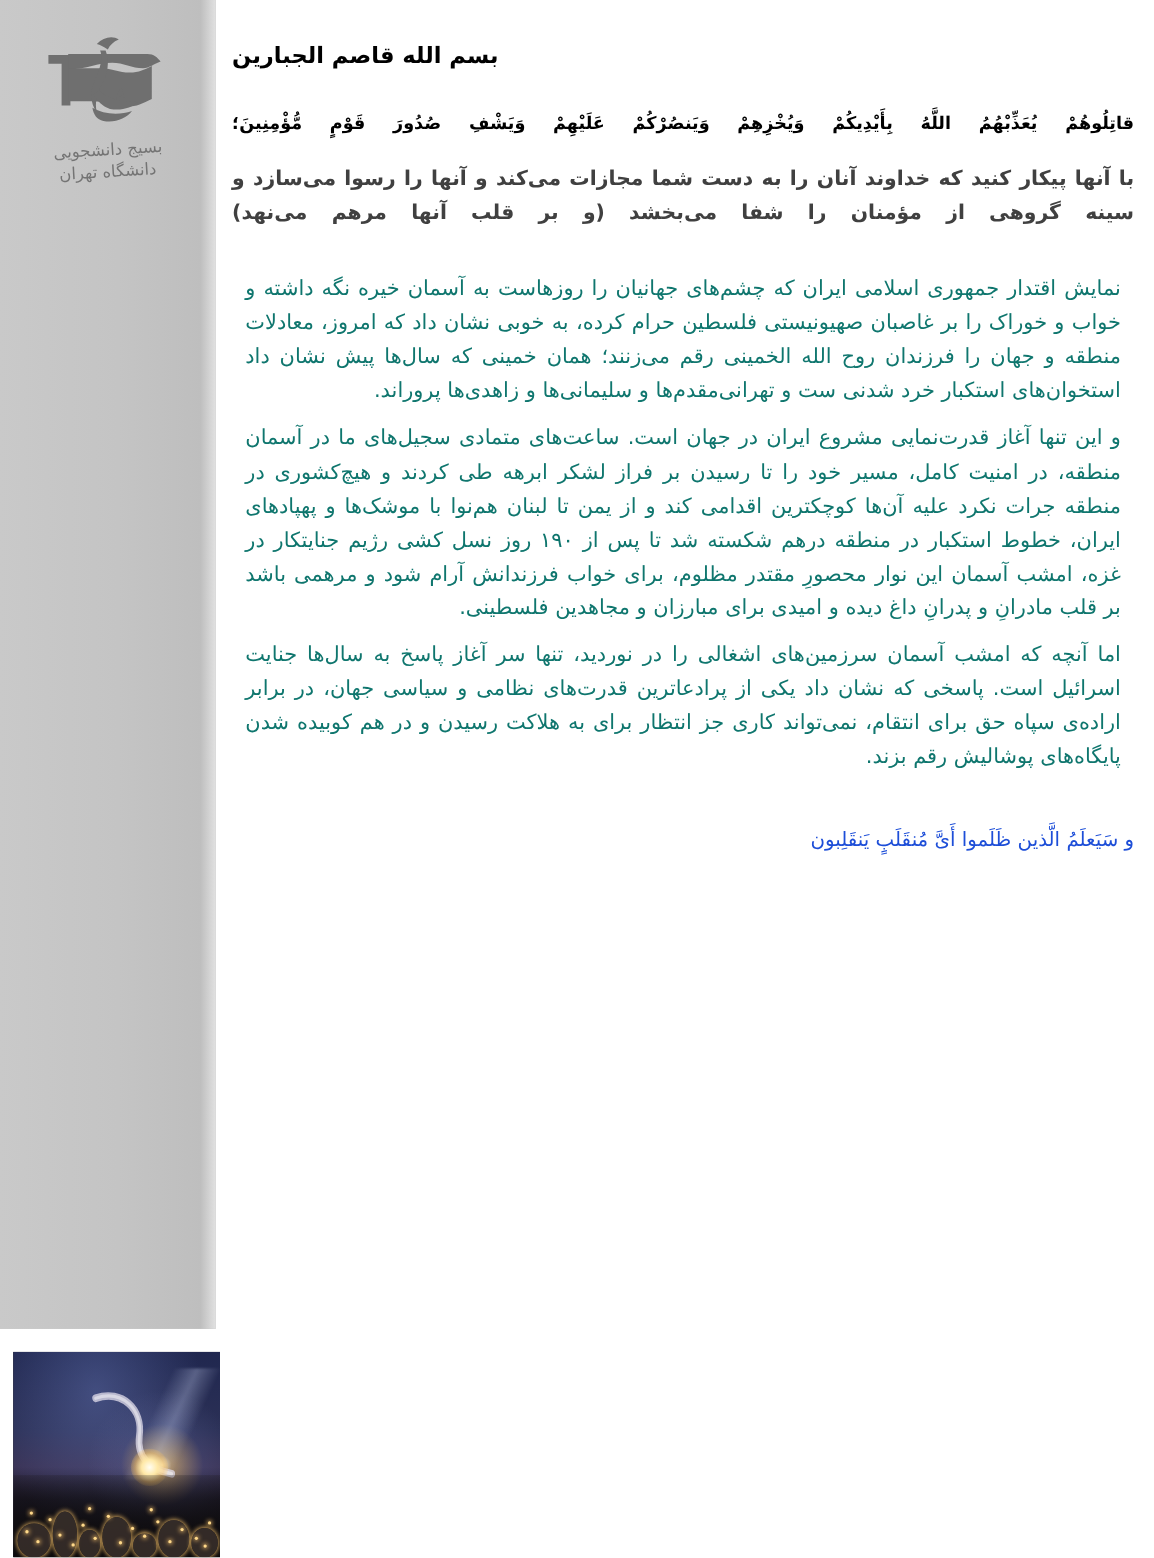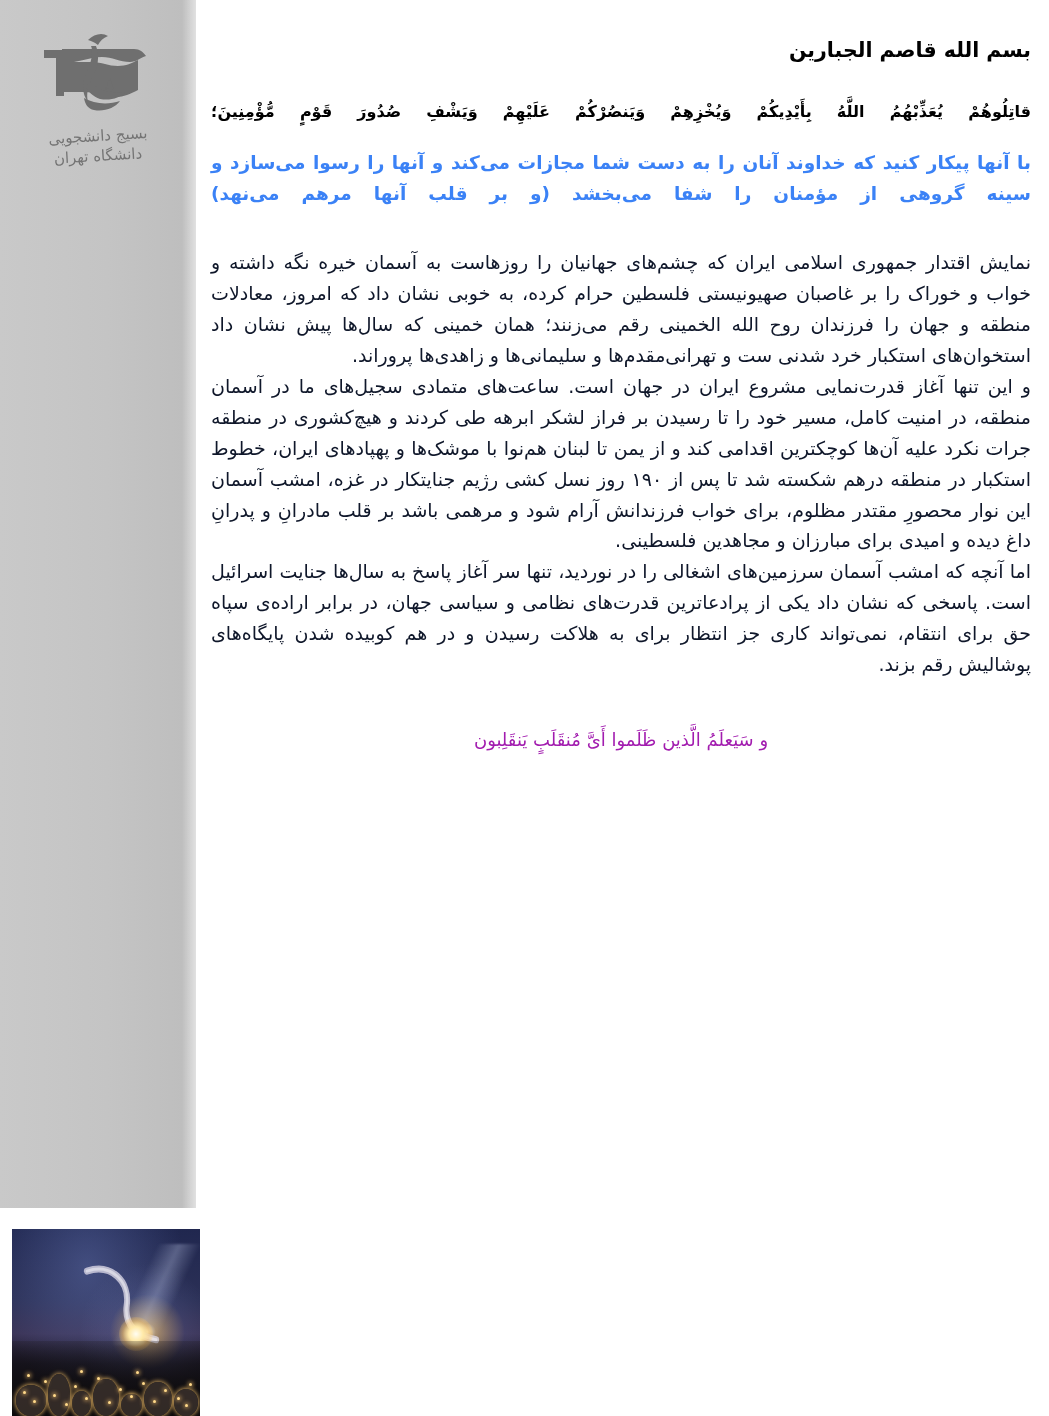--- a/index.html
+++ b/index.html
@@ -144,63 +144,62 @@
     position: absolute;
     right: 18px;
     top: 0;
     width: 820px;
     padding: 0;
     direction: rtl;
     text-align: right;
   }
   .doc-title {
     margin: 38px 0 0 0;
-    text-align: right;
+    text-align: left;
     font-size: 20.5px;
     font-weight: bold;
     color: #000;
     letter-spacing: 0;
   }
   .verse-arabic {
     margin: 37px 0 0 0;
     font-size: 16px;
     font-weight: bold;
     color: #000;
     line-height: 1.6;
     text-align: justify;
     text-align-last: justify;
     direction: rtl;
   }
   .verse-translation {
     margin: 22px 0 0 0;
     font-size: 18.5px;
     font-weight: bold;
-    color: #3b82f6;
+    color: #404040;
     line-height: 1.68;
     text-align: justify;
     text-align-last: justify;
     direction: rtl;
   }
   .body-block {
     margin: 38px 0 0 0;
   }
   .body-para {
-    margin: 0;
+    margin: 12px;
     font-size: 19px;
-    color: #0f172a;
+    color: #0f766e;
     line-height: 1.63;
     text-align: justify;
     text-align-last: right;
     direction: rtl;
   }
   .closing-verse {
     margin: 46px 0 0 0;
-    text-align: center;
     font-size: 18px;
-    color: #a21caf;
+    color: #1d4ed8;
     direction: rtl;
     line-height: 1.6;
   }
 </style>
 </head>
 <body>
 
 <div class="page">
 
   <div class="sidebar-band">

